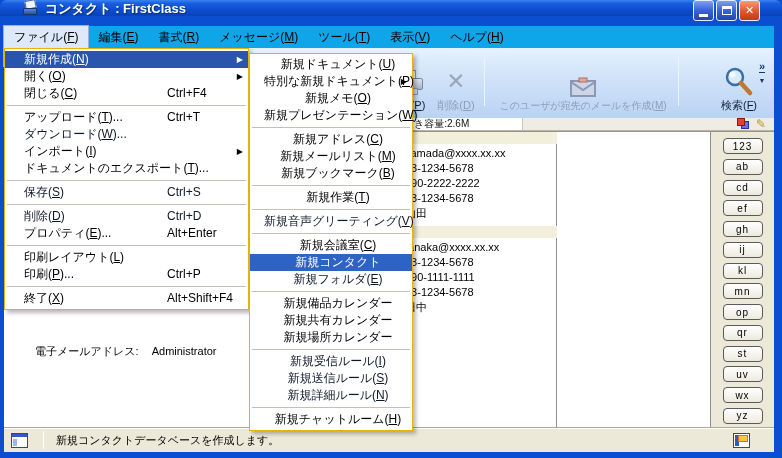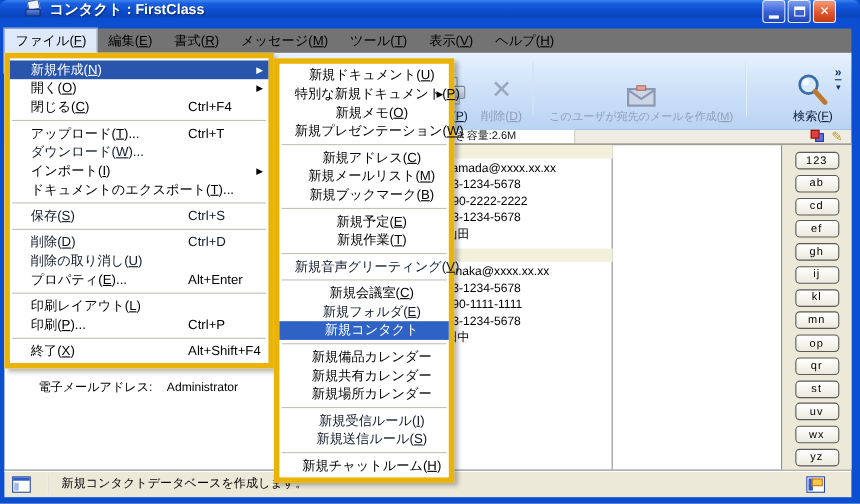--- a/index.html
+++ b/index.html
@@ -15,21 +15,21 @@
   .ti-base{position:absolute;left:1px;top:8px;width:14px;height:7px;background:linear-gradient(180deg,#5a86e0,#2a4ea8);border:1px solid #1a346f;border-radius:1px;}
   .title-text{color:#fff;font-weight:bold;font-size:13px;text-shadow:1px 1px 1px #0a3070;white-space:nowrap;}
   .win-buttons{margin-left:auto;display:flex;}
   .wbtn{width:21px;height:21px;border-radius:3px;border:1px solid #e8f0ff;margin-left:2px;
     display:flex;align-items:center;justify-content:center;color:#fff;font-size:11px;font-weight:bold;}
   .wbtn.bl{background:linear-gradient(180deg,#7f9ff0 0%,#3a63d8 50%,#2147ad 100%);}
   .wbtn.rd{background:linear-gradient(180deg,#f59a78 0%,#e0572c 55%,#c23a10 100%);}
   .mingl{width:9px;height:3px;background:#fff;margin-top:9px;}
   .maxgl{width:10px;height:9px;border:1px solid #fff;border-top:3px solid #fff;background:transparent;}
   
-  .menubar{position:absolute;top:26px;left:4px;right:8px;height:40px;background:#737373;
+  .menubar{position:absolute;top:26px;left:4px;right:8px;height:40px;background:#0ea5e9;
     display:flex;align-items:stretch;font-size:12px;}
   .mb-item{padding:0 10px;line-height:22px;color:#000;white-space:nowrap;}
   .mb-item.active{background:#dde8f8;outline:1px solid #9ab0d5;line-height:22px;}
   
   .toolbar{position:absolute;top:48px;left:4px;right:8px;height:70px;
     background:linear-gradient(180deg,#e6f2fe 0%,#cfe2f9 45%,#b9d3f3 100%);}
   .tb-btn{position:absolute;top:5px;height:60px;display:flex;flex-direction:column;align-items:center;justify-content:flex-end;
     font-size:11px;color:#0d1f3c;white-space:nowrap;}
   .tb-btn.dis{color:#8e9dba;}
   .tb-sep{position:absolute;top:9px;bottom:12px;width:1px;background:#9dbbdf;border-right:1px solid #ecf4fd;}
@@ -67,21 +67,21 @@
     border-top:1px solid #aca899;box-shadow:inset 0 1px 0 #fff;}
   .sb-icon{position:absolute;left:7px;top:5px;width:17px;height:15px;border:1px solid #2848a0;background:#fff;}
   .sb-icon::before{content:"";position:absolute;left:0;top:0;right:0;height:3px;background:#2f5bc5;}
   .sb-icon::after{content:"";position:absolute;left:1px;top:5px;width:4px;bottom:1px;background:#9db8e8;}
   .sb-sep{position:absolute;left:39px;top:3px;bottom:3px;width:1px;background:#aca899;border-right:1px solid #fff;}
   .sb-text{position:absolute;left:52px;top:0;line-height:24px;font-size:11px;color:#000;white-space:nowrap;}
   .sb-icon2{position:absolute;left:729px;top:5px;width:17px;height:15px;border:1px solid #2848a0;background:#fff;}
   .sb-icon2::before{content:"";position:absolute;left:1px;top:1px;width:4px;bottom:1px;background:#2f5bc5;}
   .sb-icon2::after{content:"";position:absolute;right:1px;top:1px;width:8px;height:5px;background:#f6c84a;border:1px solid #c87820;}
   
-  .menu{position:absolute;background:#fff;border:5px solid #eab308;box-shadow:3px 3px 4px rgba(0,0,0,.28);
+  .menu{position:absolute;background:#fff;border:1px solid #eab308;box-shadow:3px 3px 4px rgba(0,0,0,.28);
     padding:2px 0;z-index:20;}
   .file-menu{left:4px;top:48px;width:245px;}
   .submenu{left:249px;top:53px;width:164px;z-index:21;text-align:center;}
   .mi{position:relative;height:17px;line-height:17px;font-size:12px;padding-left:19px;white-space:nowrap;color:#000;}
   .submenu .mi{padding-left:14px;}
   .mi .sc{position:absolute;left:162px;top:0;}
   .mi .mArrow{position:absolute;right:5px;top:0;font-size:8px;}
   .mi.hl{background:#2a55ad;color:#fff;}
   .mi.hl2{background:#2e63c5;color:#fff;}
   .mi.dis{color:#0f172a;}
@@ -257,23 +257,20 @@
     <div class="msep"></div>
     <div class="mi dis">
       <span>保存(<u>S</u>)</span>
       <span class="sc">Ctrl+S</span>
     </div>
     <div class="msep"></div>
     <div class="mi dis">
       <span>削除(<u>D</u>)</span>
       <span class="sc">Ctrl+D</span>
     </div>
-    <div class="mi dis">
-      <span>削除の取り消し(<u>U</u>)</span>
-    </div>
     <div class="mi">
       <span>プロパティ(<u>E</u>)...</span>
       <span class="sc">Alt+Enter</span>
     </div>
     <div class="msep"></div>
     <div class="mi">
       <span>印刷レイアウト(<u>L</u>)</span>
     </div>
     <div class="mi">
       <span>印刷(<u>P</u>)...</span>
@@ -305,55 +302,55 @@
       <span>新規アドレス(<u>C</u>)</span>
     </div>
     <div class="mi">
       <span>新規メールリスト(<u>M</u>)</span>
     </div>
     <div class="mi">
       <span>新規ブックマーク(<u>B</u>)</span>
     </div>
     <div class="msep"></div>
     <div class="mi">
-      <span>新規予定(<u>E</u>)</span>
-    </div>
-    <div class="mi">
       <span>新規作業(<u>T</u>)</span>
     </div>
     <div class="msep"></div>
     <div class="mi dis">
       <span>新規音声グリーティング(<u>V</u>)</span>
     </div>
     <div class="msep"></div>
     <div class="mi">
       <span>新規会議室(<u>C</u>)</span>
-    </div>
-    <div class="mi dis">
-      <span>新規フォルダ(<u>E</u>)</span>
     </div>
     <div class="mi hl2">
       <span>新規コンタクト</span>
     </div>
+    <div class="mi dis">
+      <span>新規フォルダ(<u>E</u>)</span>
+    </div>
     <div class="msep"></div>
     <div class="mi">
       <span>新規備品カレンダー</span>
     </div>
     <div class="mi">
       <span>新規共有カレンダー</span>
     </div>
     <div class="mi">
       <span>新規場所カレンダー</span>
     </div>
     <div class="msep"></div>
     <div class="mi dis">
       <span>新規受信ルール(<u>I</u>)</span>
     </div>
     <div class="mi dis">
       <span>新規送信ルール(<u>S</u>)</span>
     </div>
+    <div class="mi dis">
+      <span>新規詳細ルール(<u>N</u>)</span>
+    </div>
     <div class="msep"></div>
     <div class="mi">
       <span>新規チャットルーム(<u>H</u>)</span>
     </div>
   </div>
 
 </div>
 
 </body></html>

